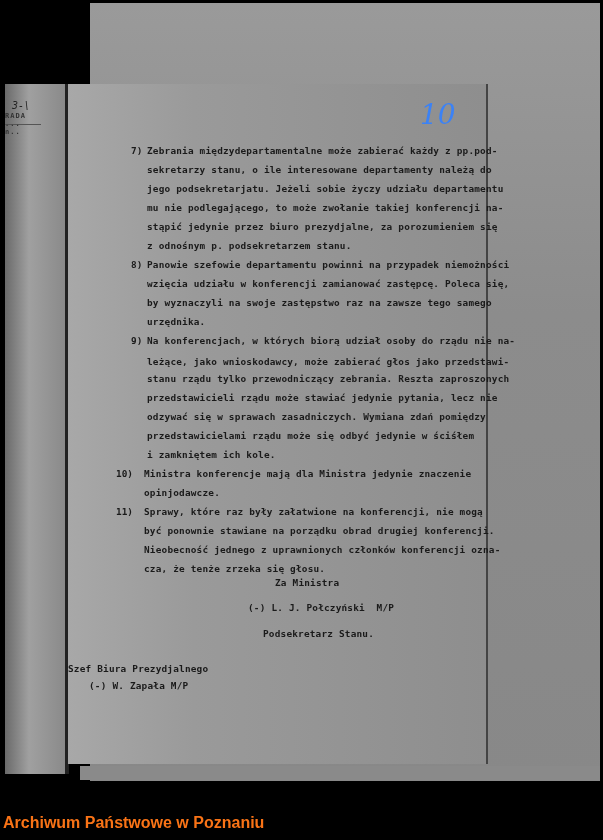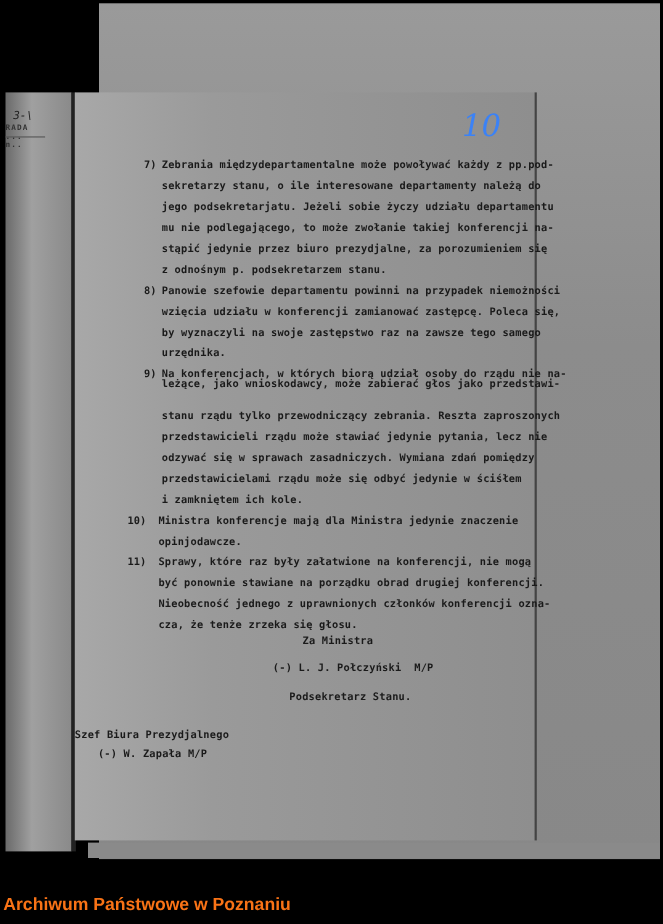--- a/index.html
+++ b/index.html
@@ -51,36 +51,36 @@
 <div class="spine"></div>
 <div class="spine-mark">3-\</div>
 <div class="spine-label">RADA ... n..</div>
 <div class="left-gap"></div>
 <div class="front-sheet"></div>
 <div class="bottom-sheet"></div>
 
 <div class="page-number">10</div>
 
 <div class="num" style="left:131px;top:145px">7)</div>
-<div class="typed" style="left:147px;top:145px">Zebrania międzydepartamentalne może powoływać każdy z pp.pod-</div>
+<div class="typed" style="left:147px;top:145px">Zebrania międzydepartamentalne może zabierać każdy z pp.pod-</div>
 <div class="typed" style="left:147px;top:164px">sekretarzy stanu, o ile interesowane departamenty należą do</div>
 <div class="typed" style="left:147px;top:183px">jego podsekretarjatu. Jeżeli sobie życzy udziału departamentu</div>
 <div class="typed" style="left:147px;top:202px">mu nie podlegającego, to może zwołanie takiej konferencji na-</div>
 <div class="typed" style="left:147px;top:221px">stąpić jedynie przez biuro prezydjalne, za porozumieniem się</div>
 <div class="typed" style="left:147px;top:240px">z odnośnym p. podsekretarzem stanu.</div>
 
 <div class="num" style="left:131px;top:259px">8)</div>
 <div class="typed" style="left:147px;top:259px">Panowie szefowie departamentu powinni na przypadek niemożności</div>
 <div class="typed" style="left:147px;top:278px">wzięcia udziału w konferencji zamianować zastępcę. Poleca się,</div>
 <div class="typed" style="left:147px;top:297px">by wyznaczyli na swoje zastępstwo raz na zawsze tego samego</div>
 <div class="typed" style="left:147px;top:316px">urzędnika.</div>
 
 <div class="num" style="left:131px;top:335px">9)</div>
 <div class="typed" style="left:147px;top:335px">Na konferencjach, w których biorą udział osoby do rządu nie na-</div>
-<div class="typed" style="left:147px;top:344px">leżące, jako wnioskodawcy, może zabierać głos jako przedstawi-</div>
+<div class="typed" style="left:147px;top:356px">leżące, jako wnioskodawcy, może zabierać głos jako przedstawi-</div>
 <div class="typed" style="left:147px;top:373px">stanu rządu tylko przewodniczący zebrania. Reszta zaproszonych</div>
 <div class="typed" style="left:147px;top:392px">przedstawicieli rządu może stawiać jedynie pytania, lecz nie</div>
 <div class="typed" style="left:147px;top:411px">odzywać się w sprawach zasadniczych. Wymiana zdań pomiędzy</div>
 <div class="typed" style="left:147px;top:430px">przedstawicielami rządu może się odbyć jedynie w ściśłem</div>
 <div class="typed" style="left:147px;top:449px">i zamkniętem ich kole.</div>
 
 <div class="num" style="left:116px;top:468px">10)</div>
 <div class="typed" style="left:144px;top:468px">Ministra konferencje mają dla Ministra jedynie znaczenie</div>
 <div class="typed" style="left:144px;top:487px">opinjodawcze.</div>
 

